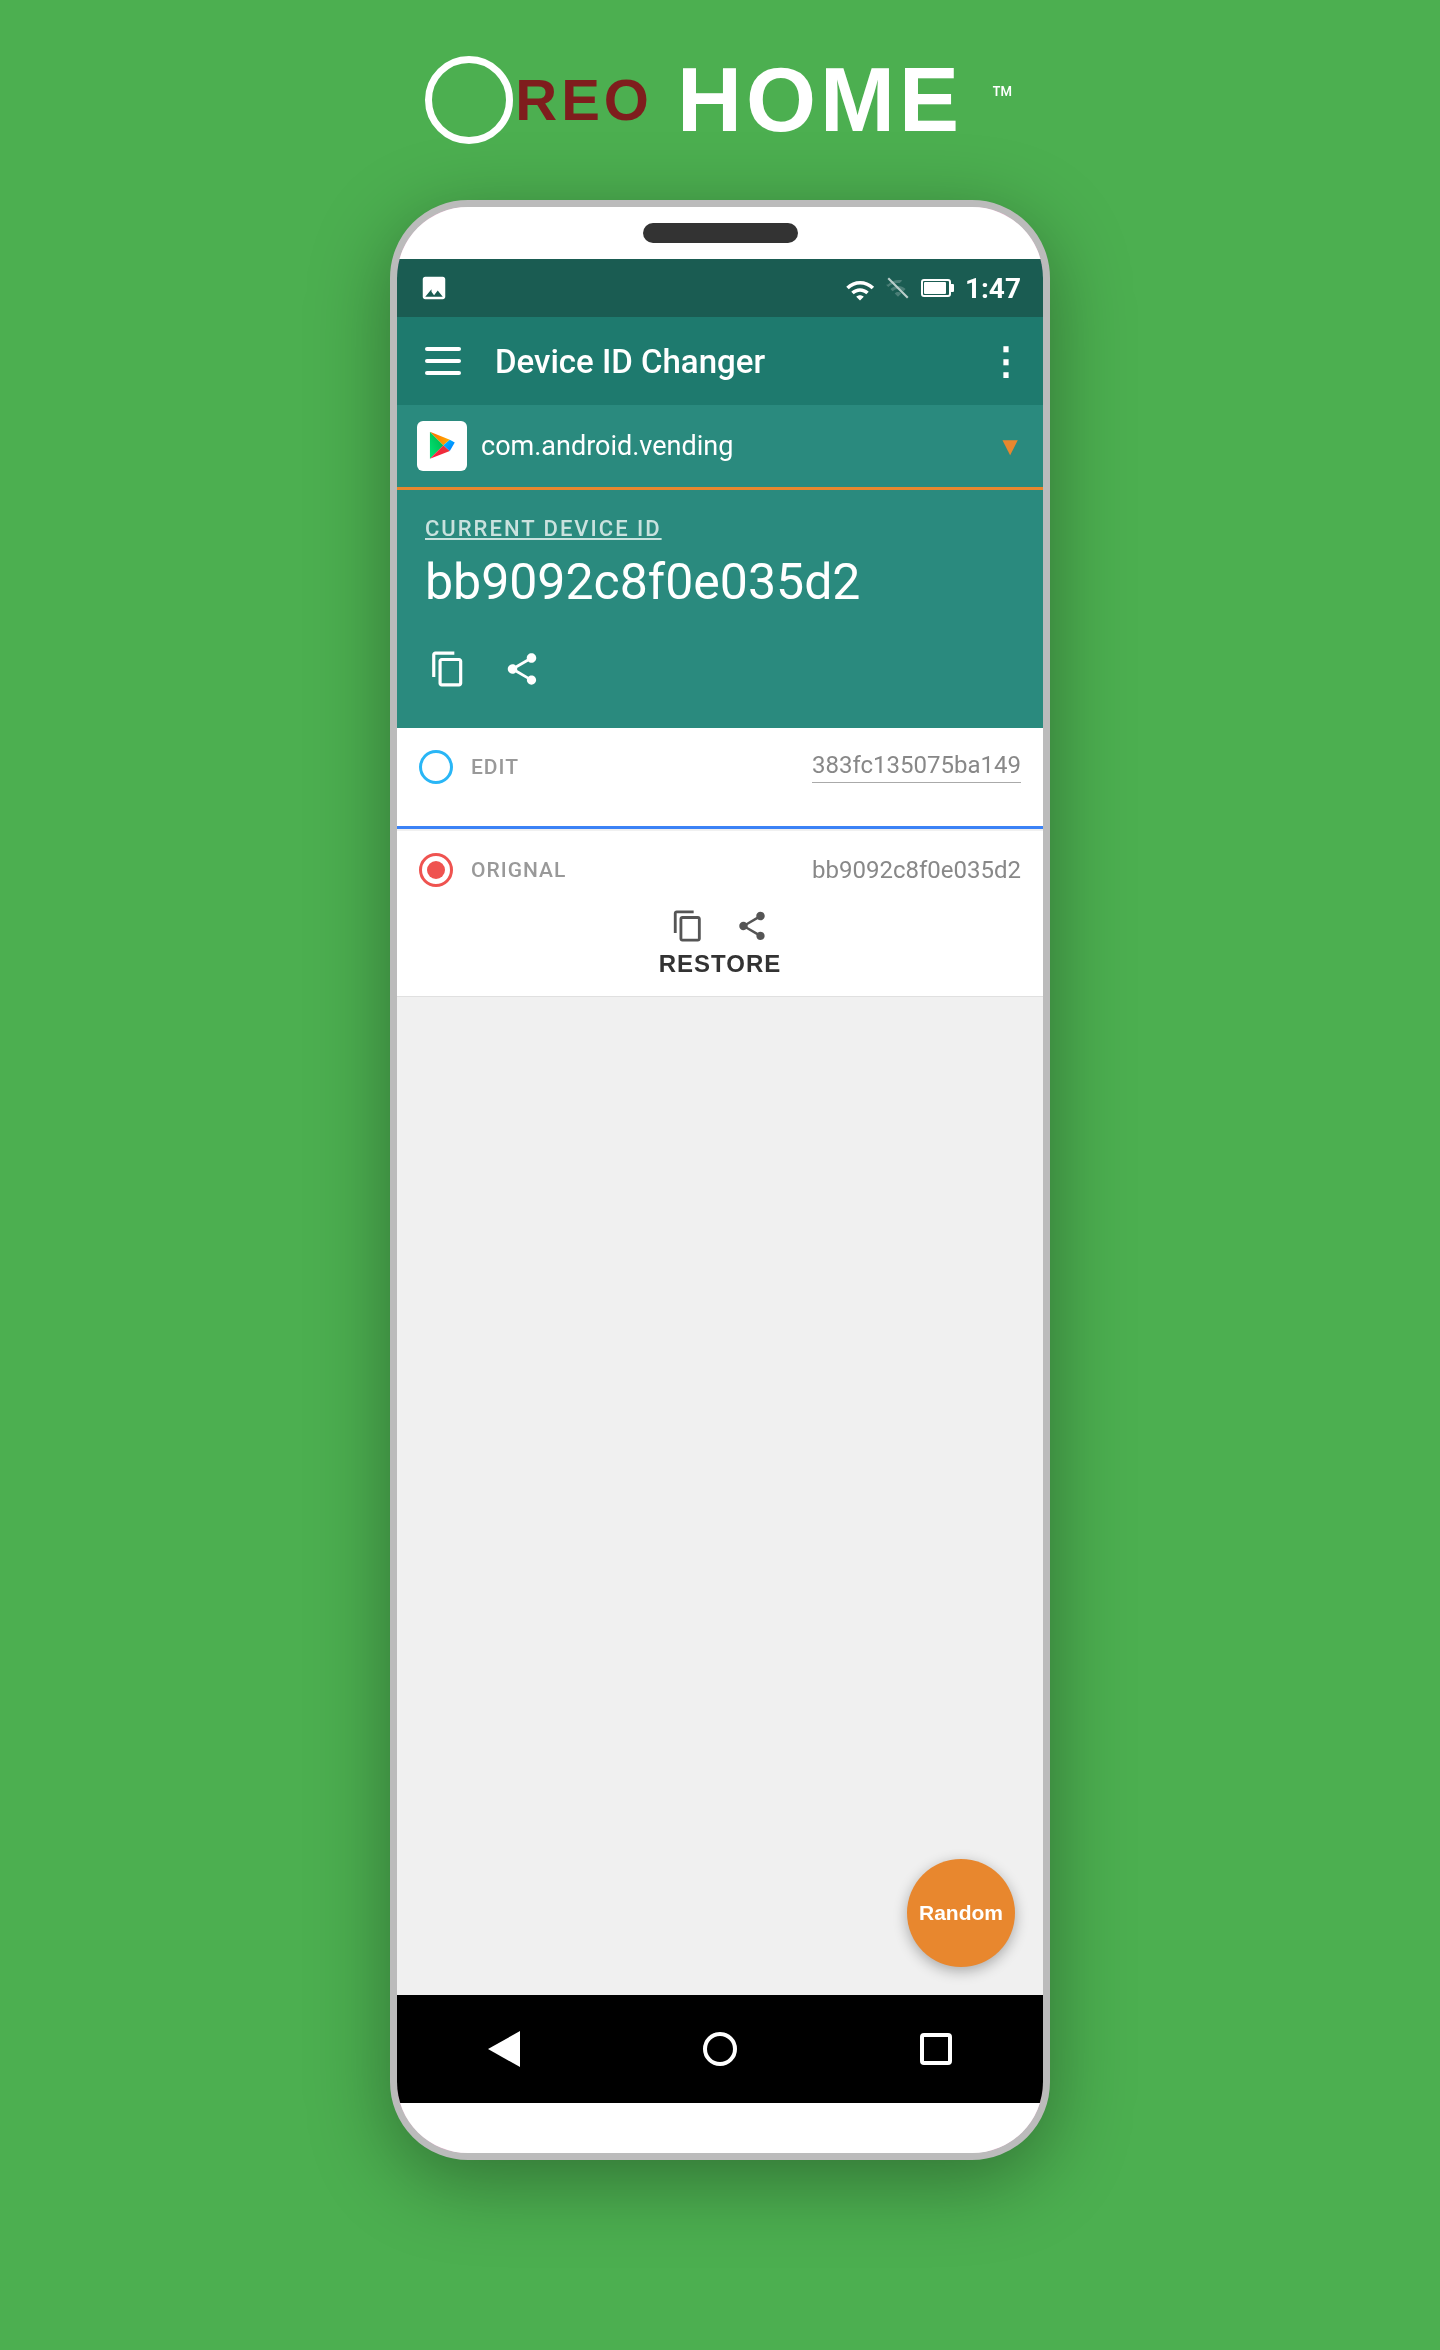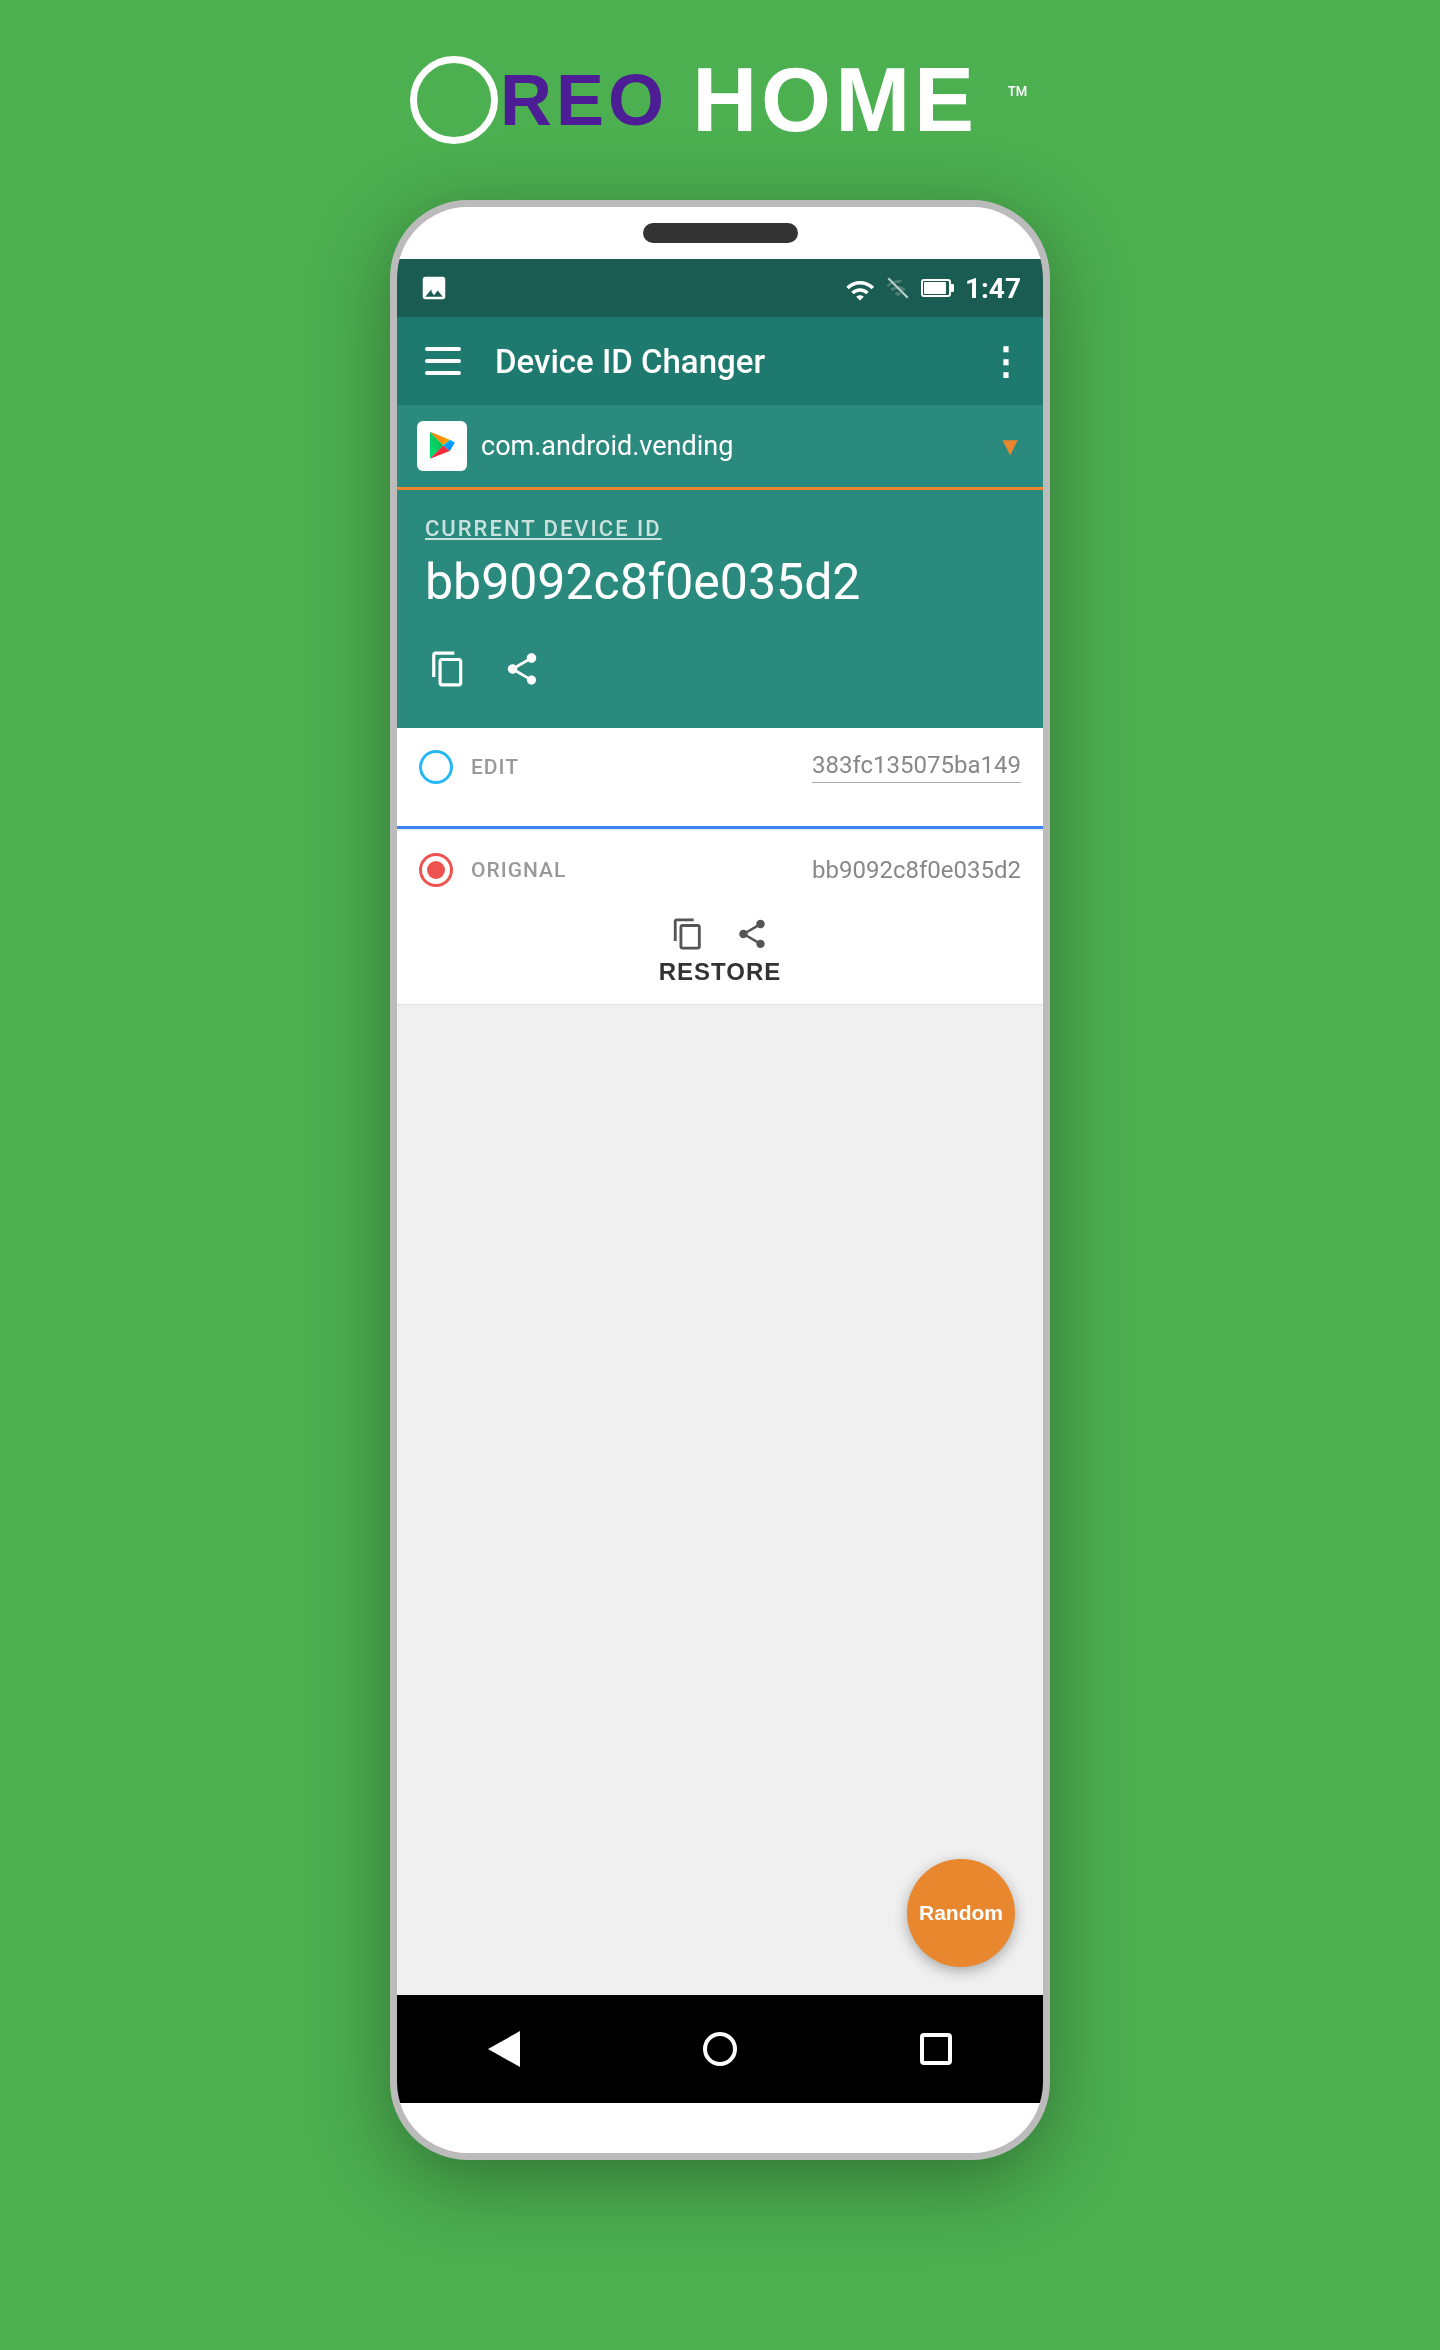--- a/index.html
+++ b/index.html
@@ -17,21 +17,21 @@
   </style>
 </head>
 <body>
 
 <div style="width:1440px; height:2350px; background:#4caf50; display:flex; flex-direction:column; align-items:center; position:relative;">
 
   <div style="margin-top:55px; text-align:center; line-height:1;">
     <div style="display:flex; align-items:center; justify-content:center; gap:0px;">
 
       <span style="display:inline-block; width:88px; height:88px; border:7px solid white; border-radius:50%; margin-right:2px; vertical-align:middle; line-height:74px; text-align:center; font-size:72px; color:transparent; font-weight:900;"></span>
-      <span style="color:#4c1d95; font-size:72px; font-weight:900; font-family:'Arial Black',Arial,sans-serif; letter-spacing:4px; vertical-align:middle;">REO</span>
+      <span style="color:#7f1d1d; font-size:58px; font-weight:900; font-family:'Arial Black',Arial,sans-serif; letter-spacing:4px; vertical-align:middle;">REO</span>
       <span style="display:inline-block; width:24px;"></span>
       <span style="color:white; font-size:90px; font-weight:900; font-family:'Arial Black',Arial,sans-serif; letter-spacing:4px; vertical-align:middle;">HOME</span>
       <span style="display:inline-block; width:24px;"></span>
       <span style="color:white; font-size:38px; vertical-align:super; margin-left:4px;">™</span>
     </div>
   </div>
 
   <div style="width:660px; height:1960px; background:#f9a8d4; border-radius:78px; border:7px solid #bbb; box-shadow: inset 0 0 0 2px #ddd, 0 20px 80px rgba(0,0,0,0.35); margin-top:55px; display:flex; flex-direction:column; overflow:hidden; position:relative;">
 
     <div style="height:52px; background:white; display:flex; align-items:center; justify-content:center; flex-shrink:0; border-radius:72px 72px 0 0;">
@@ -131,21 +131,21 @@
       <div style="background:white; padding:22px 22px 20px 22px; border-bottom:3px solid #3b82f6;">
         <div style="display:flex; align-items:center; gap:18px; margin-bottom:22px;">
           <div style="width:34px; height:34px; border-radius:50%; border:3px solid #29b6f6; background:white; flex-shrink:0; cursor:pointer;"></div>
           <span style="color:#999; font-size:21px; font-weight:500; letter-spacing:1px; text-transform:uppercase;">EDIT</span>
           <div style="flex:1;"></div>
           <span style="color:#888; font-size:24px; border-bottom:1px solid #aaa; padding-bottom:3px;">383fc135075ba149</span>
         </div>
       </div>
 
       <div style="background:white; padding:22px 22px 18px 22px; border-bottom:1px solid #e0e0e0; margin-top:2px;">
-        <div style="display:flex; align-items:center; gap:18px; margin-bottom:26px;">
+        <div style="display:flex; align-items:center; gap:18px; margin-bottom:18px;">
           <div style="width:34px; height:34px; border-radius:50%; border:3px solid #ef5350; background:white; flex-shrink:0; cursor:pointer; display:flex; align-items:center; justify-content:center;">
             <div style="width:18px; height:18px; border-radius:50%; background:#ef5350;"></div>
           </div>
           <span style="color:#999; font-size:21px; font-weight:500; letter-spacing:1px; text-transform:uppercase;">ORIGNAL</span>
           <div style="flex:1;"></div>
           <span style="color:#888; font-size:24px;">bb9092c8f0e035d2</span>
         </div>
         <div style="display:flex; align-items:center; justify-content:flex-start;flex-direction:column;">
           <div style="display:flex; gap:22px; align-items:center;">
             <button style="background:none; border:none; cursor:pointer; padding:4px;">

